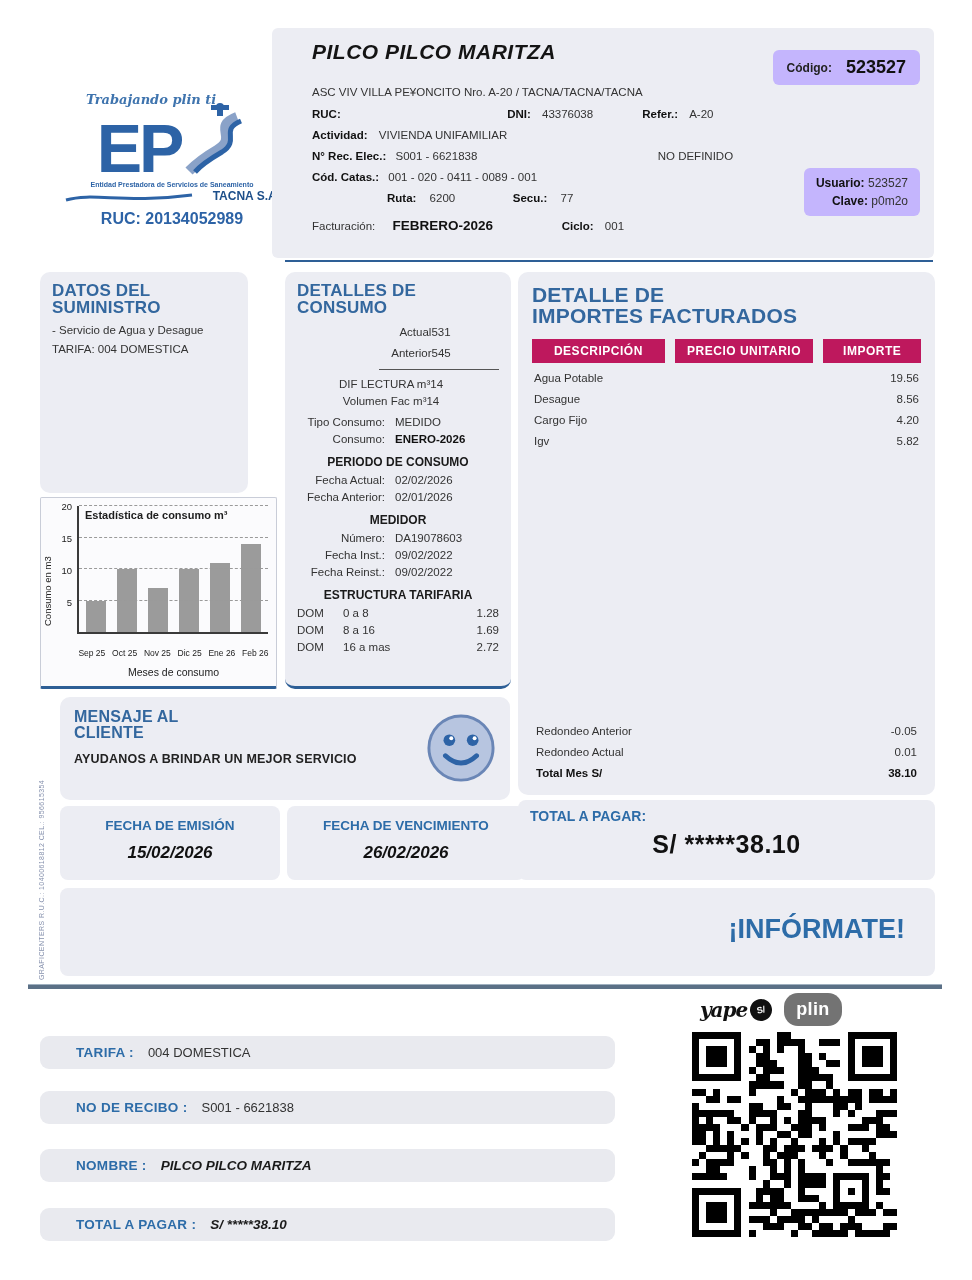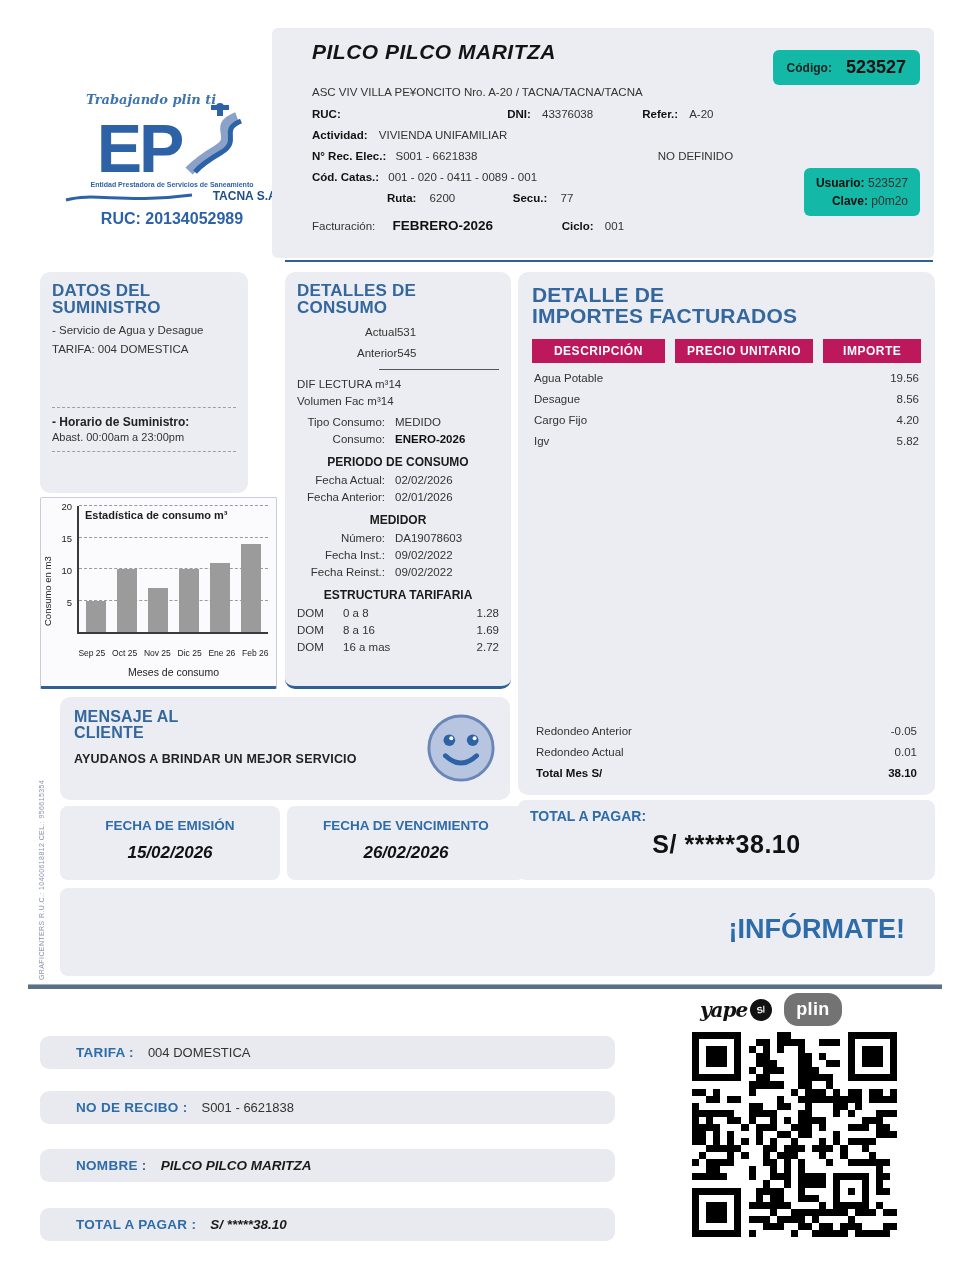--- a/index.html
+++ b/index.html
@@ -22,21 +22,21 @@
   .logo .waverow { position:relative; height:16px; }
   .logo .waverow svg { position:absolute; left:6px; top:4px; }
   .logo .tacna { position:absolute; right:6px; top:1px; font-size:12px; font-weight:bold; color:#1d4f8a; }
   .logo .ruc { font-size:16px; font-weight:800; color:#2d63a6; margin-top:6px; }
 
   
   .header-box { position:absolute; left:272px; top:28px; width:662px; height:230px;
     background:#ecedf3; border-radius:6px; }
   .header-box .name { position:absolute; left:40px; top:12px; font-size:21px; font-weight:bold;
     font-style:italic; color:#141414; letter-spacing:.5px; }
-  .pill { position:absolute; background:#14b8a6; border-radius:6px; }
+  .pill { position:absolute; background:#c4b5fd; border-radius:6px; }
   .codigo-pill { right:14px; top:22px; padding:7px 14px; display:flex; align-items:center; gap:14px; }
   .codigo-pill .lab { font-size:12px; font-weight:bold; color:#222; }
   .codigo-pill .val { font-size:18px; font-weight:800; color:#111; }
   .usuario-pill { right:14px; top:140px; padding:6px 12px; text-align:right; }
   .usuario-pill div { font-size:12px; color:#333; line-height:1.5; }
   .usuario-pill .lab { font-weight:bold; color:#111; }
   .hrow { position:absolute; left:40px; font-size:11.5px; color:#333; white-space:nowrap; }
   .hrow .lab { font-weight:bold; color:#111; }
   .addr { top:58px; }
   .r1 { top:80px; } .r2 { top:101px; } .r3 { top:122px; } .r4 { top:143px; }
@@ -70,21 +70,21 @@
   .ytick { position:absolute; right:3px; transform:translateY(50%); font-size:9.5px; color:#222; }
   .yticks { position:absolute; left:12px; top:8px; width:22px; bottom:52px; }
   .xlabels { position:absolute; left:34px; right:4px; bottom:28px; display:flex; justify-content:space-around; }
   .xlabels span { font-size:8.5px; color:#222; white-space:nowrap; }
   .xlabel { position:absolute; left:30px; right:0; bottom:8px; text-align:center; font-size:10.5px; color:#222; }
 
   
   .consumo-box { left:285px; top:272px; width:226px; height:417px; padding:10px 12px;
     border-bottom:3px solid #2e5f96; }
   .consumo-box .sec-title { font-size:17px; margin-bottom:6px; }
-  .kv { display:flex; justify-content:flex-start; font-size:11.5px; color:#333; margin-top:5px; }
+  .kv { display:flex; justify-content:center; font-size:11.5px; color:#333; margin-top:5px; }
   .kv .k { }
   .kv .v { text-align:right; }
   .kv.center-l { justify-content:flex-start; gap:10px; }
   .kv.center-l .k { width:88px; text-align:right; }
   .kv .bold { font-weight:bold; color:#111; }
   .sumline { border-top:1.5px solid #555; width:120px; margin:10px 0 8px auto; }
   .subhead { text-align:center; font-size:12px; font-weight:bold; color:#1a1a1a; margin-top:10px; }
   .t3 { display:flex; font-size:11.5px; color:#333; margin-top:5px; }
   .t3 span:nth-child(1) { width:46px; }
   .t3 span:nth-child(2) { flex:1; }
@@ -226,24 +226,20 @@
   </div>
   <div class="header-underline"></div>
 
   <div class="panel datos-box">
     <div class="sec-title">
       <div>DATOS DEL</div>
         <div>SUMINISTRO</div>
     </div>
     <div class="line">- Servicio de Agua y Desague</div>
     <div class="line">TARIFA: 004 DOMESTICA</div>
-    <div class="horario">
-      <div class="t">- Horario de Suministro:</div>
-      <div class="v">Abast. 00:00am a 23:00pm</div>
-    </div>
   </div>
 
   <div class="chart-box">
     <div class="ylabel">Consumo en m3</div>
     <div class="yticks">
         <div class="ytick" style="bottom: 25%;">5</div>
         <div class="ytick" style="bottom: 50%;">10</div>
         <div class="ytick" style="bottom: 75%;">15</div>
         <div class="ytick" style="bottom: 100%;">20</div>
       </div>

